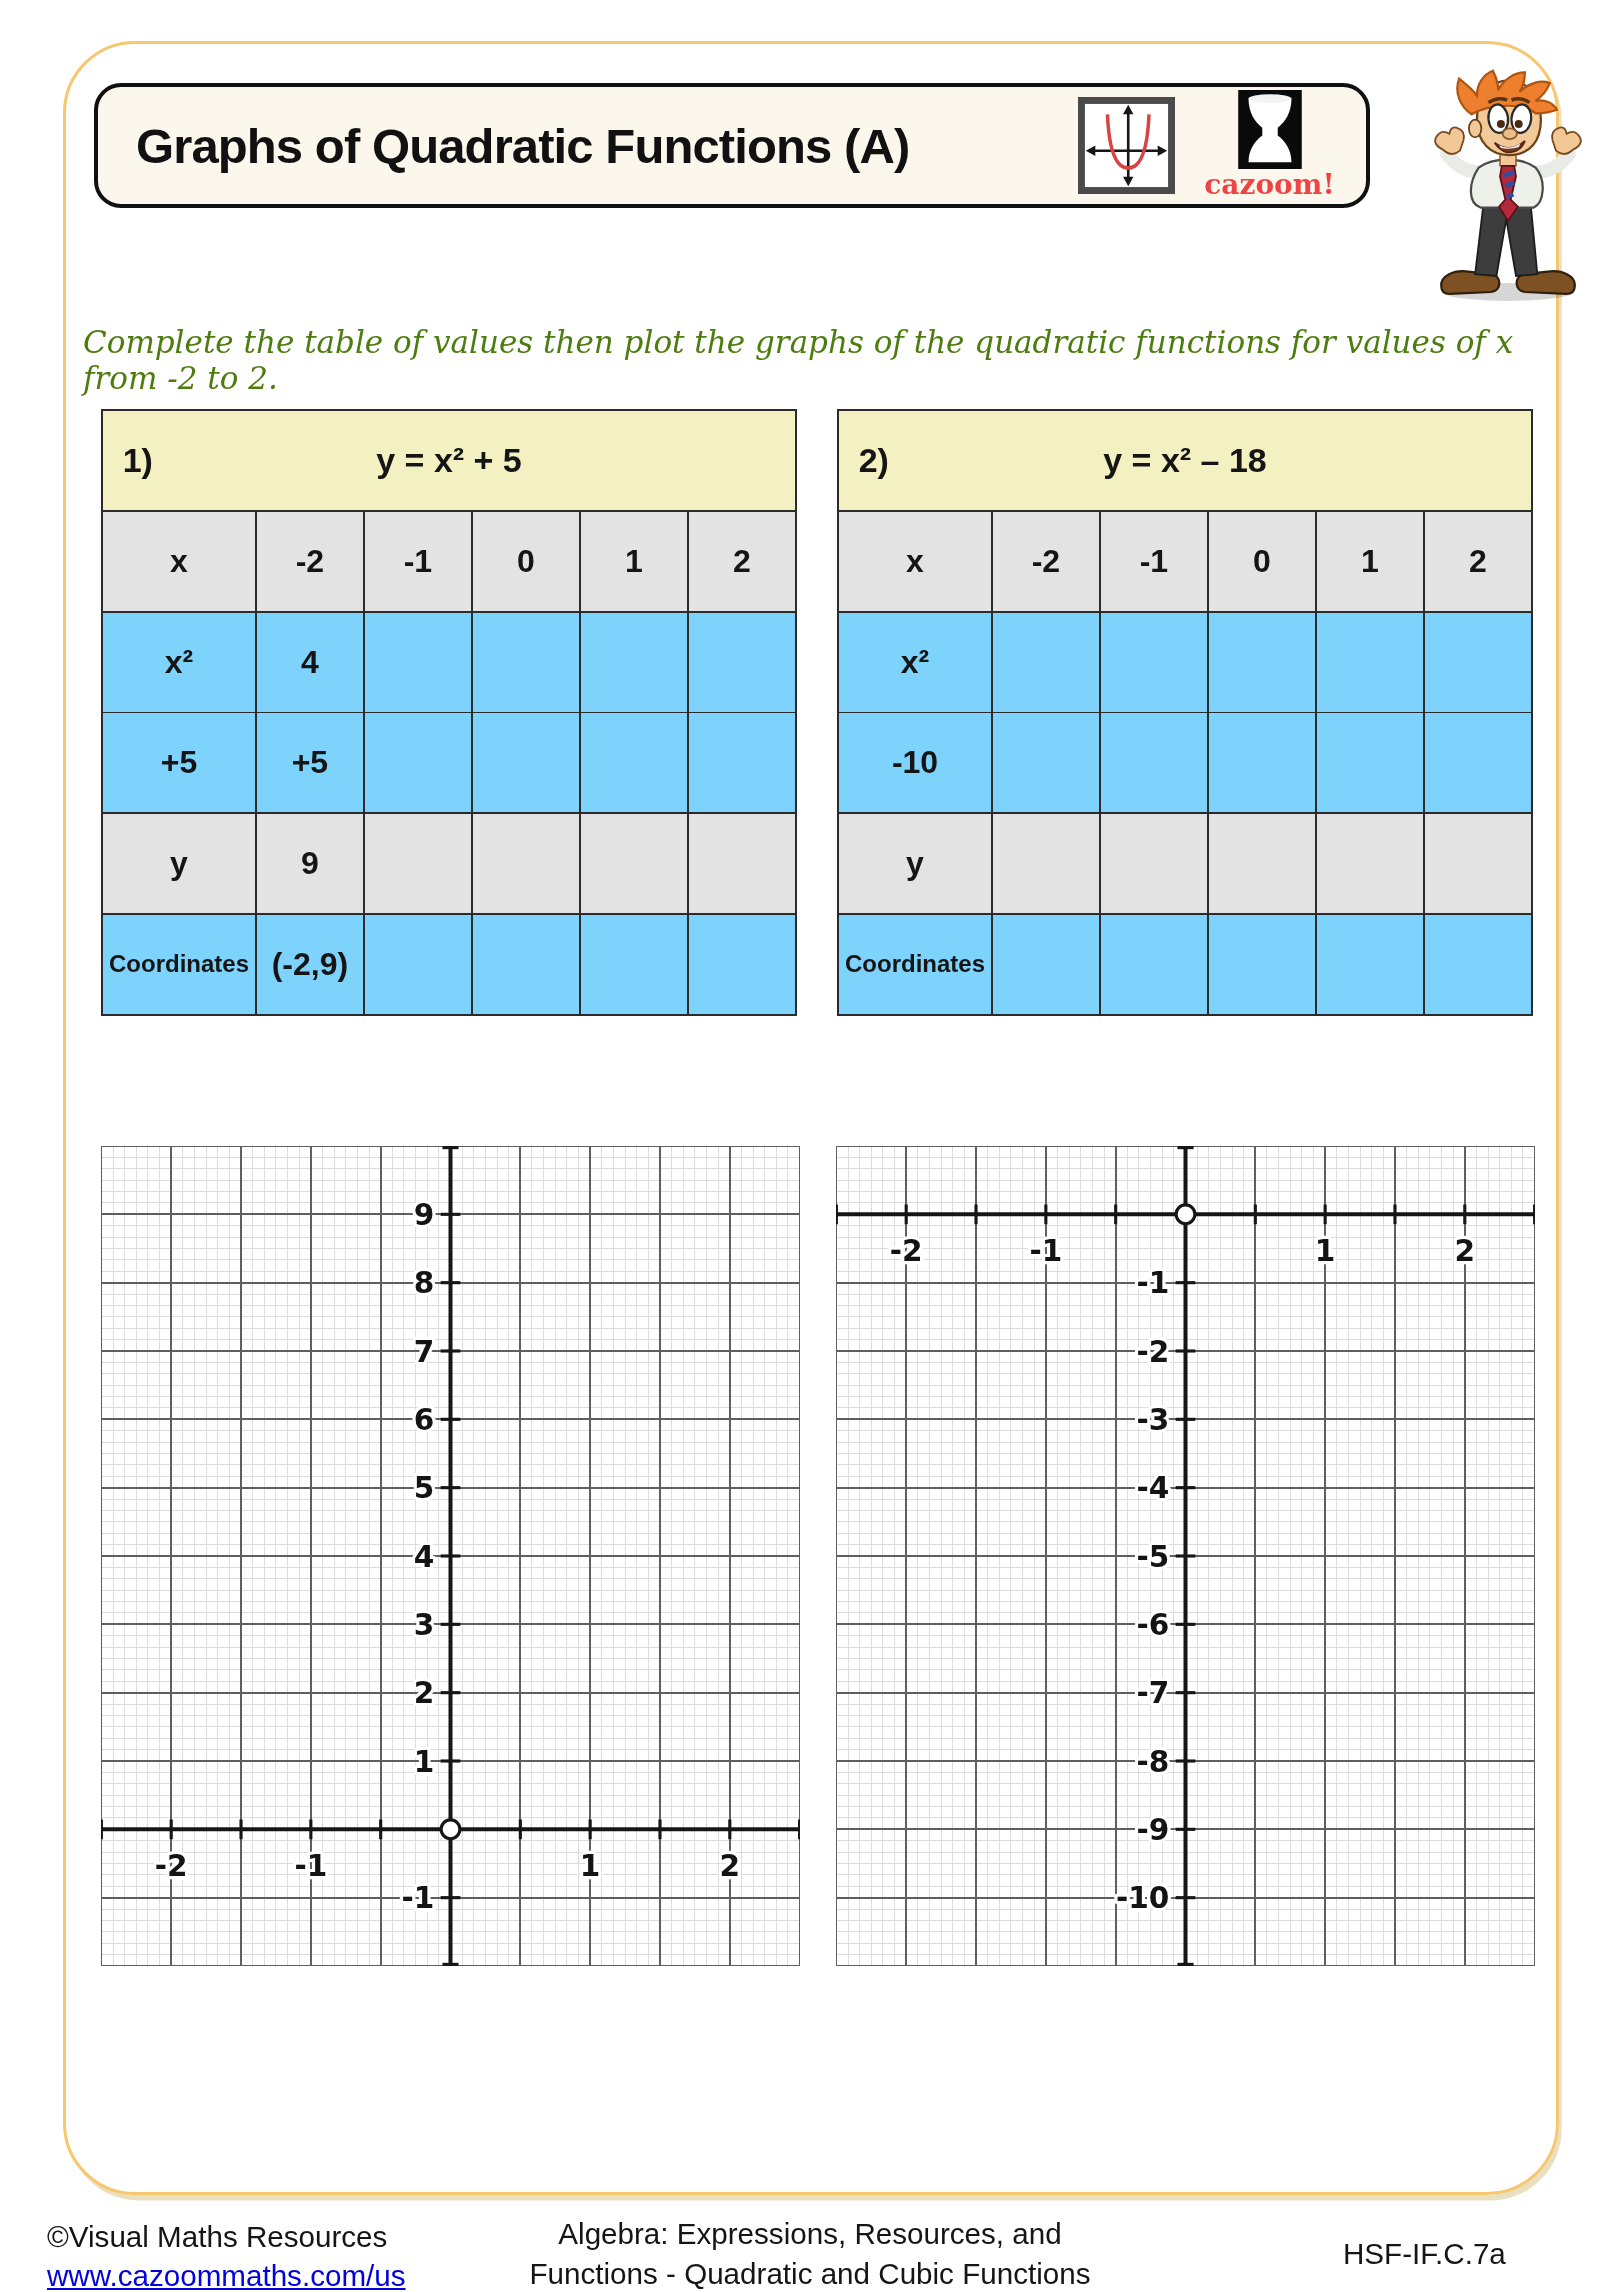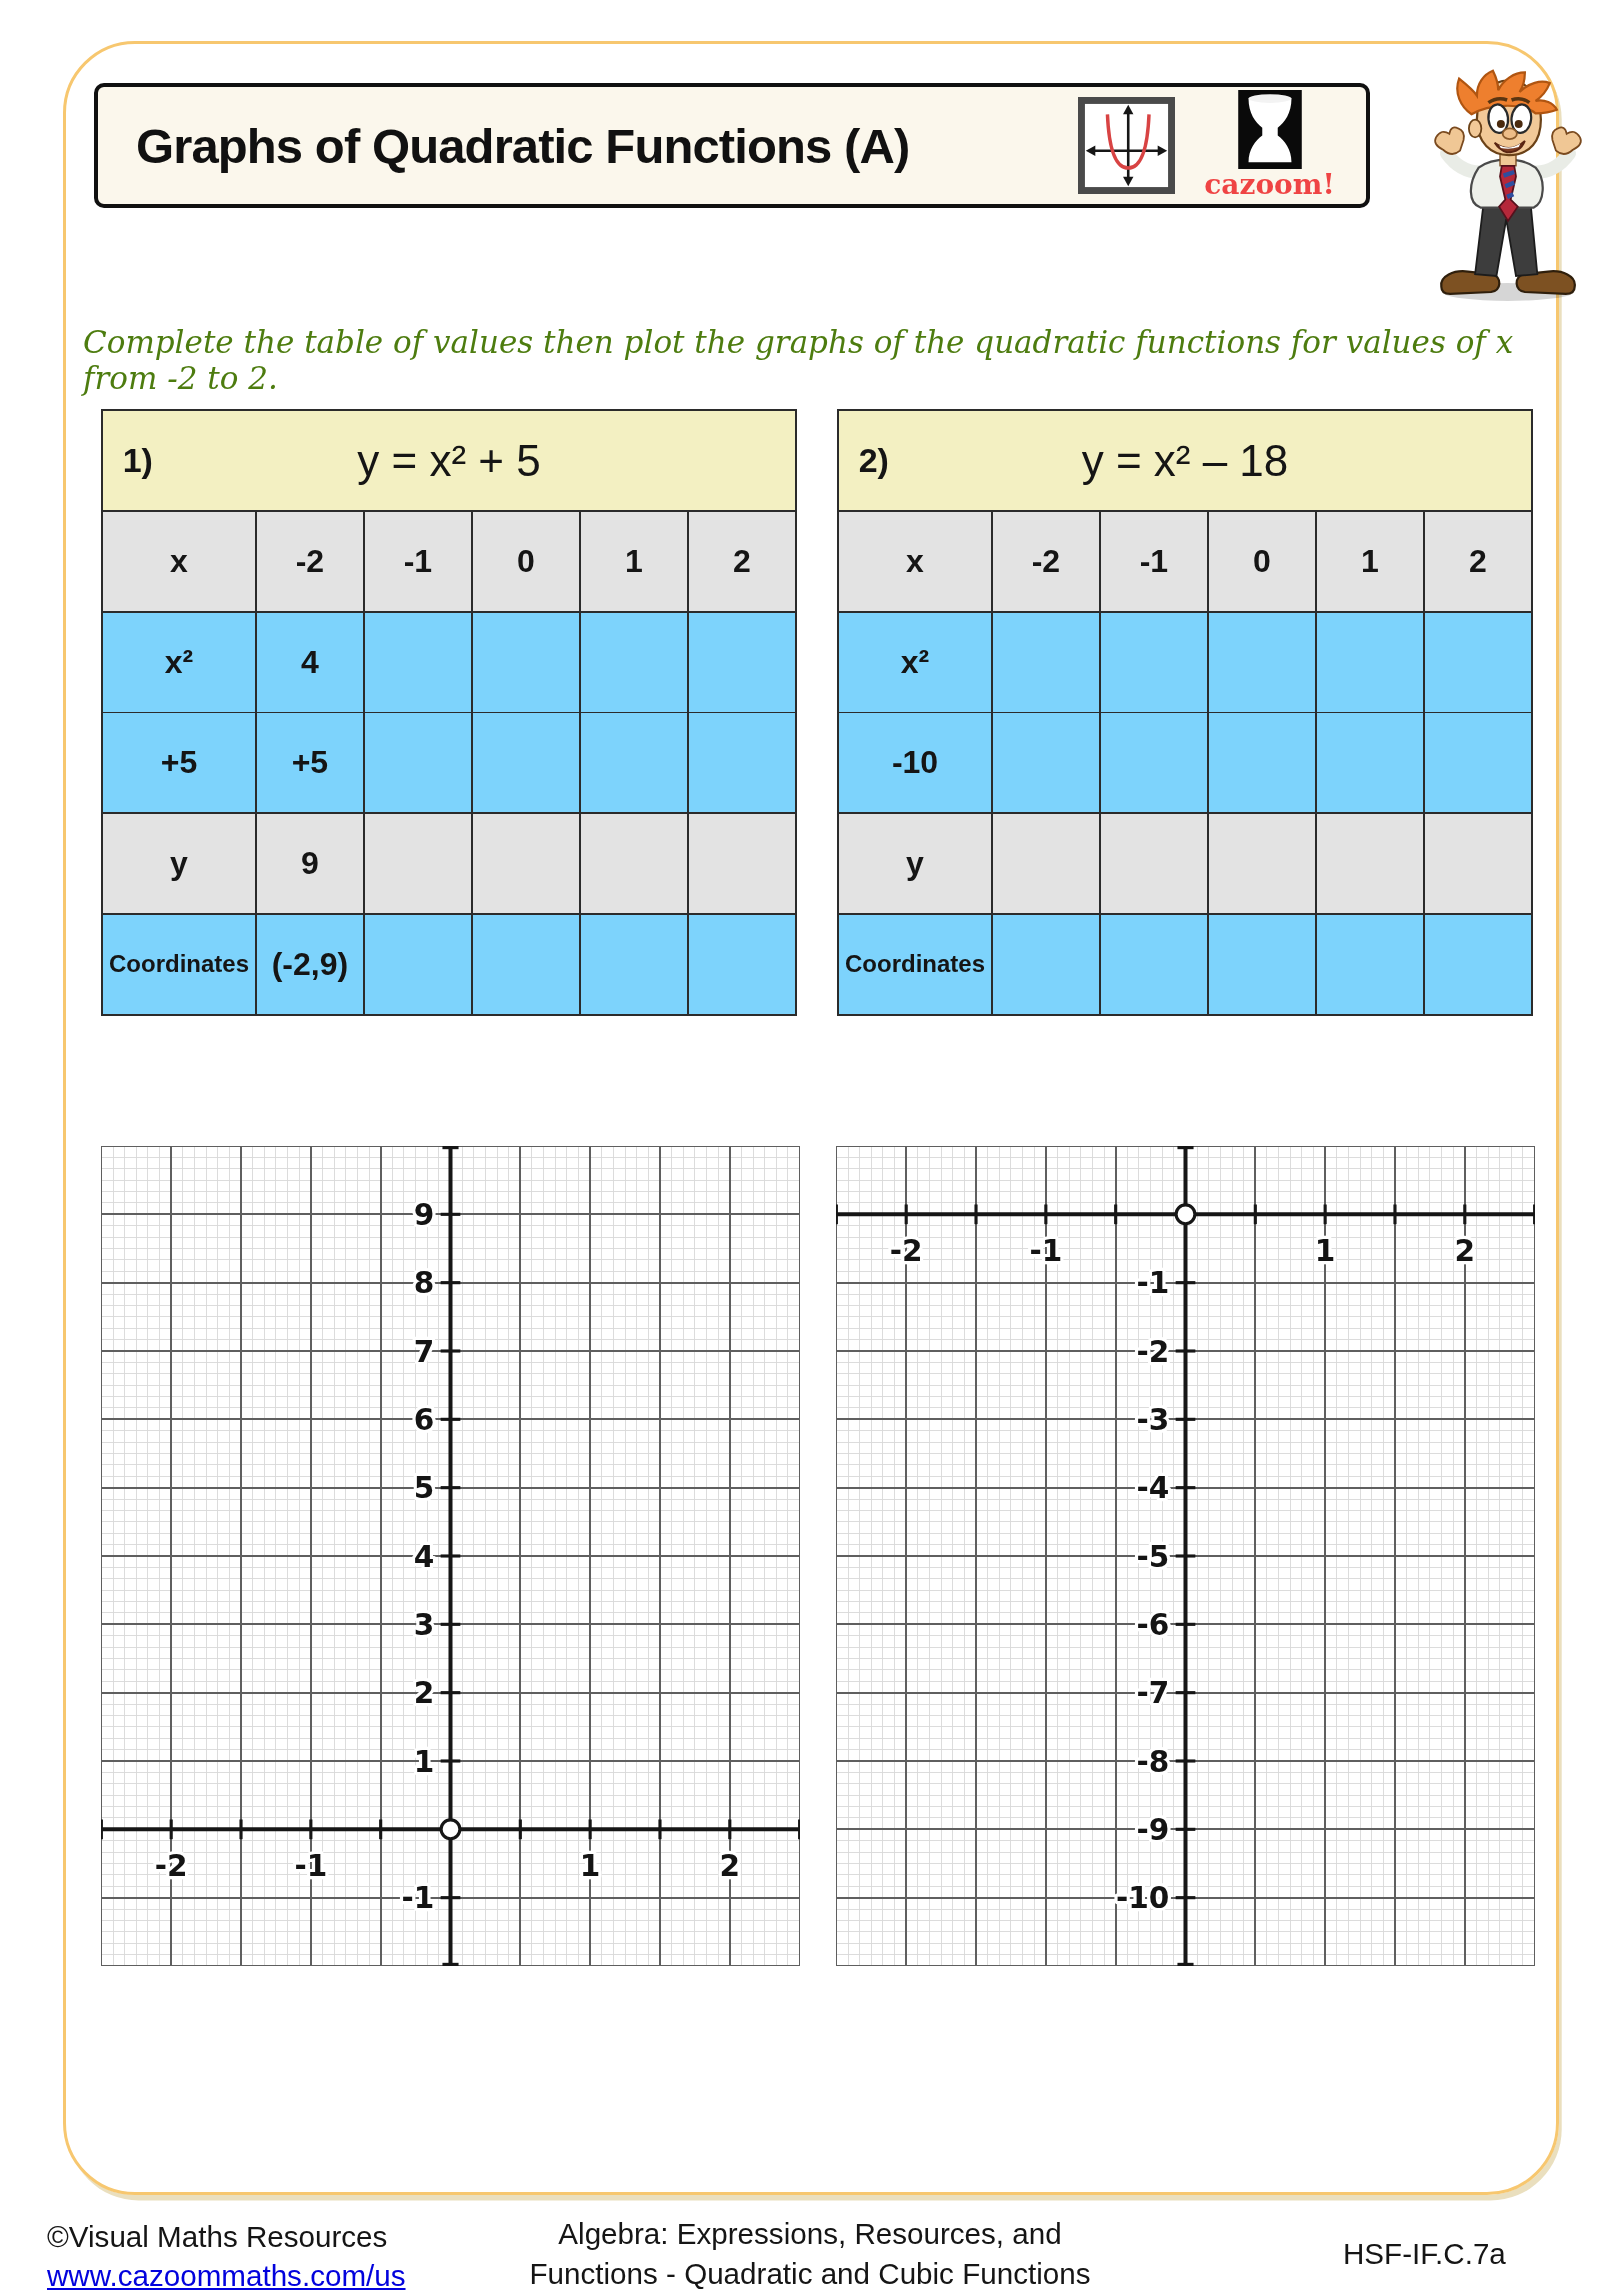--- a/index.html
+++ b/index.html
@@ -6,41 +6,41 @@
   .page{position:relative;width:1622px;height:2293px;background:#ffffff;overflow:hidden;
         font-family:"Liberation Sans",sans-serif;color:#151515;}
 
   
   .frame{position:absolute;left:63px;top:41px;width:1490px;height:2148px;
          border:3.6px solid var(--frame-yellow);border-radius:72px;
          box-shadow:3.6px 6.3px 0 -0.9px #eadfbe;}
 
   
   .header{position:absolute;left:94px;top:83px;width:1276px;height:125px;
-          background:var(--header-bg);border:4.5px solid #101010;border-radius:10px;
+          background:var(--header-bg);border:4.5px solid #101010;border-radius:27px;
           display:flex;align-items:center;box-sizing:border-box;}
   .title{flex:1;margin-left:38px;font-size:49px;font-weight:bold;letter-spacing:-0.9px;color:#111;}
   .hicon{width:97px;height:97px;margin-right:23px;flex:none;}
   .logo{width:143px;margin-right:25px;flex:none;text-align:center;}
   .logo svg{width:64px;height:79px;display:block;margin:0 auto;}
   .logo-text{font-family:"DejaVu Serif",serif;font-weight:bold;font-size:28px;color:#ef4444;margin-top:-1.8px;}
 
   .mascot{position:absolute;left:1413px;top:68px;width:190px;height:240px;z-index:5;}
 
   .instruction{position:absolute;left:83px;top:324px;width:1487px;
                font-family:"DejaVu Serif",serif;font-style:italic;font-size:31px;color:#4d7c0f;}
 
   
   .qtable{position:absolute;top:409px;width:696px;display:grid;
           grid-template-columns:152px repeat(5,1fr);gap:1.8px;
           background:var(--table-border);border:2.7px solid var(--table-border);box-sizing:border-box;}
   .trow-title{grid-column:1/-1;height:99px;background:var(--table-header-bg);
               position:relative;display:flex;align-items:center;justify-content:center;}
   .tnum{position:absolute;left:19.7px;font-size:34px;font-weight:bold;}
-  .teq{font-size:44px;font-weight:normal;}
+  .teq{font-size:34px;font-weight:bold;}
   .cell{height:99px;display:flex;align-items:center;justify-content:center;
         background:#7dd3fc;font-weight:bold;font-size:32px;}
   .cell.head,.cell.shade{background:var(--row-shade);}
   .cell.small{font-size:24px;}
   #table-1{left:101px;}
   #table-2{left:837px;}
 
   
   .graph{position:absolute;top:1146px;width:699px;height:820px;}
   #graph-1{left:101px;}

